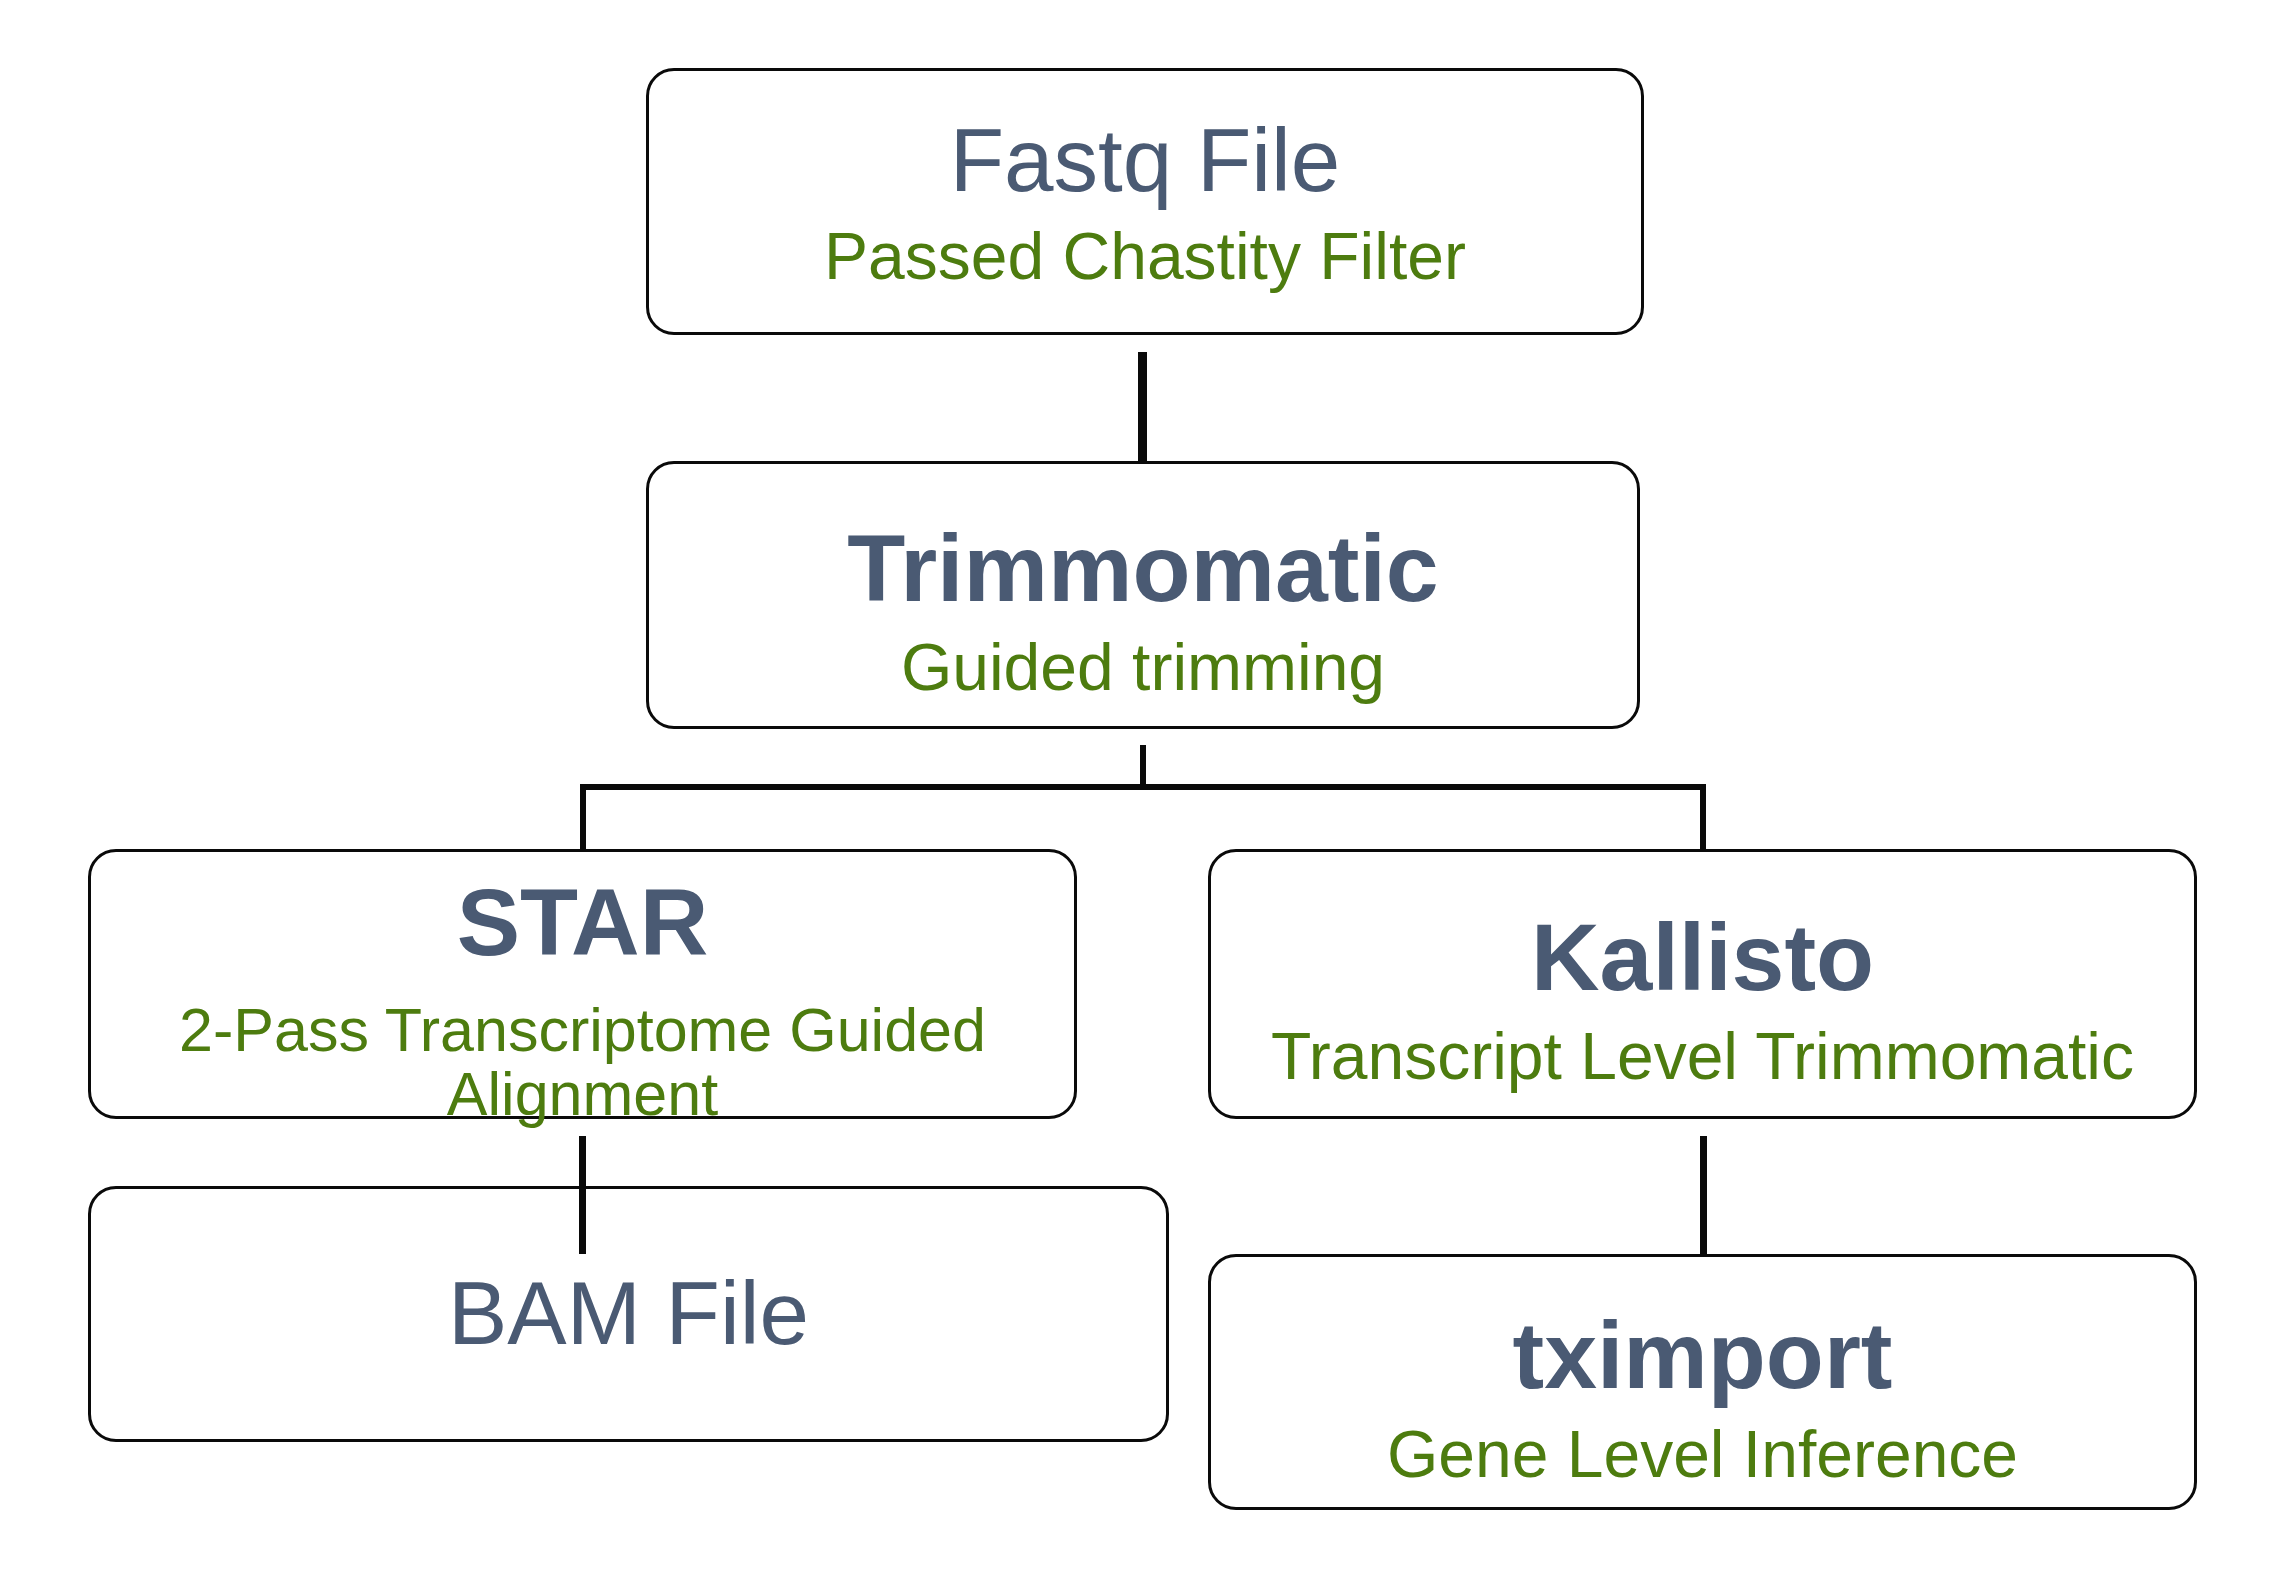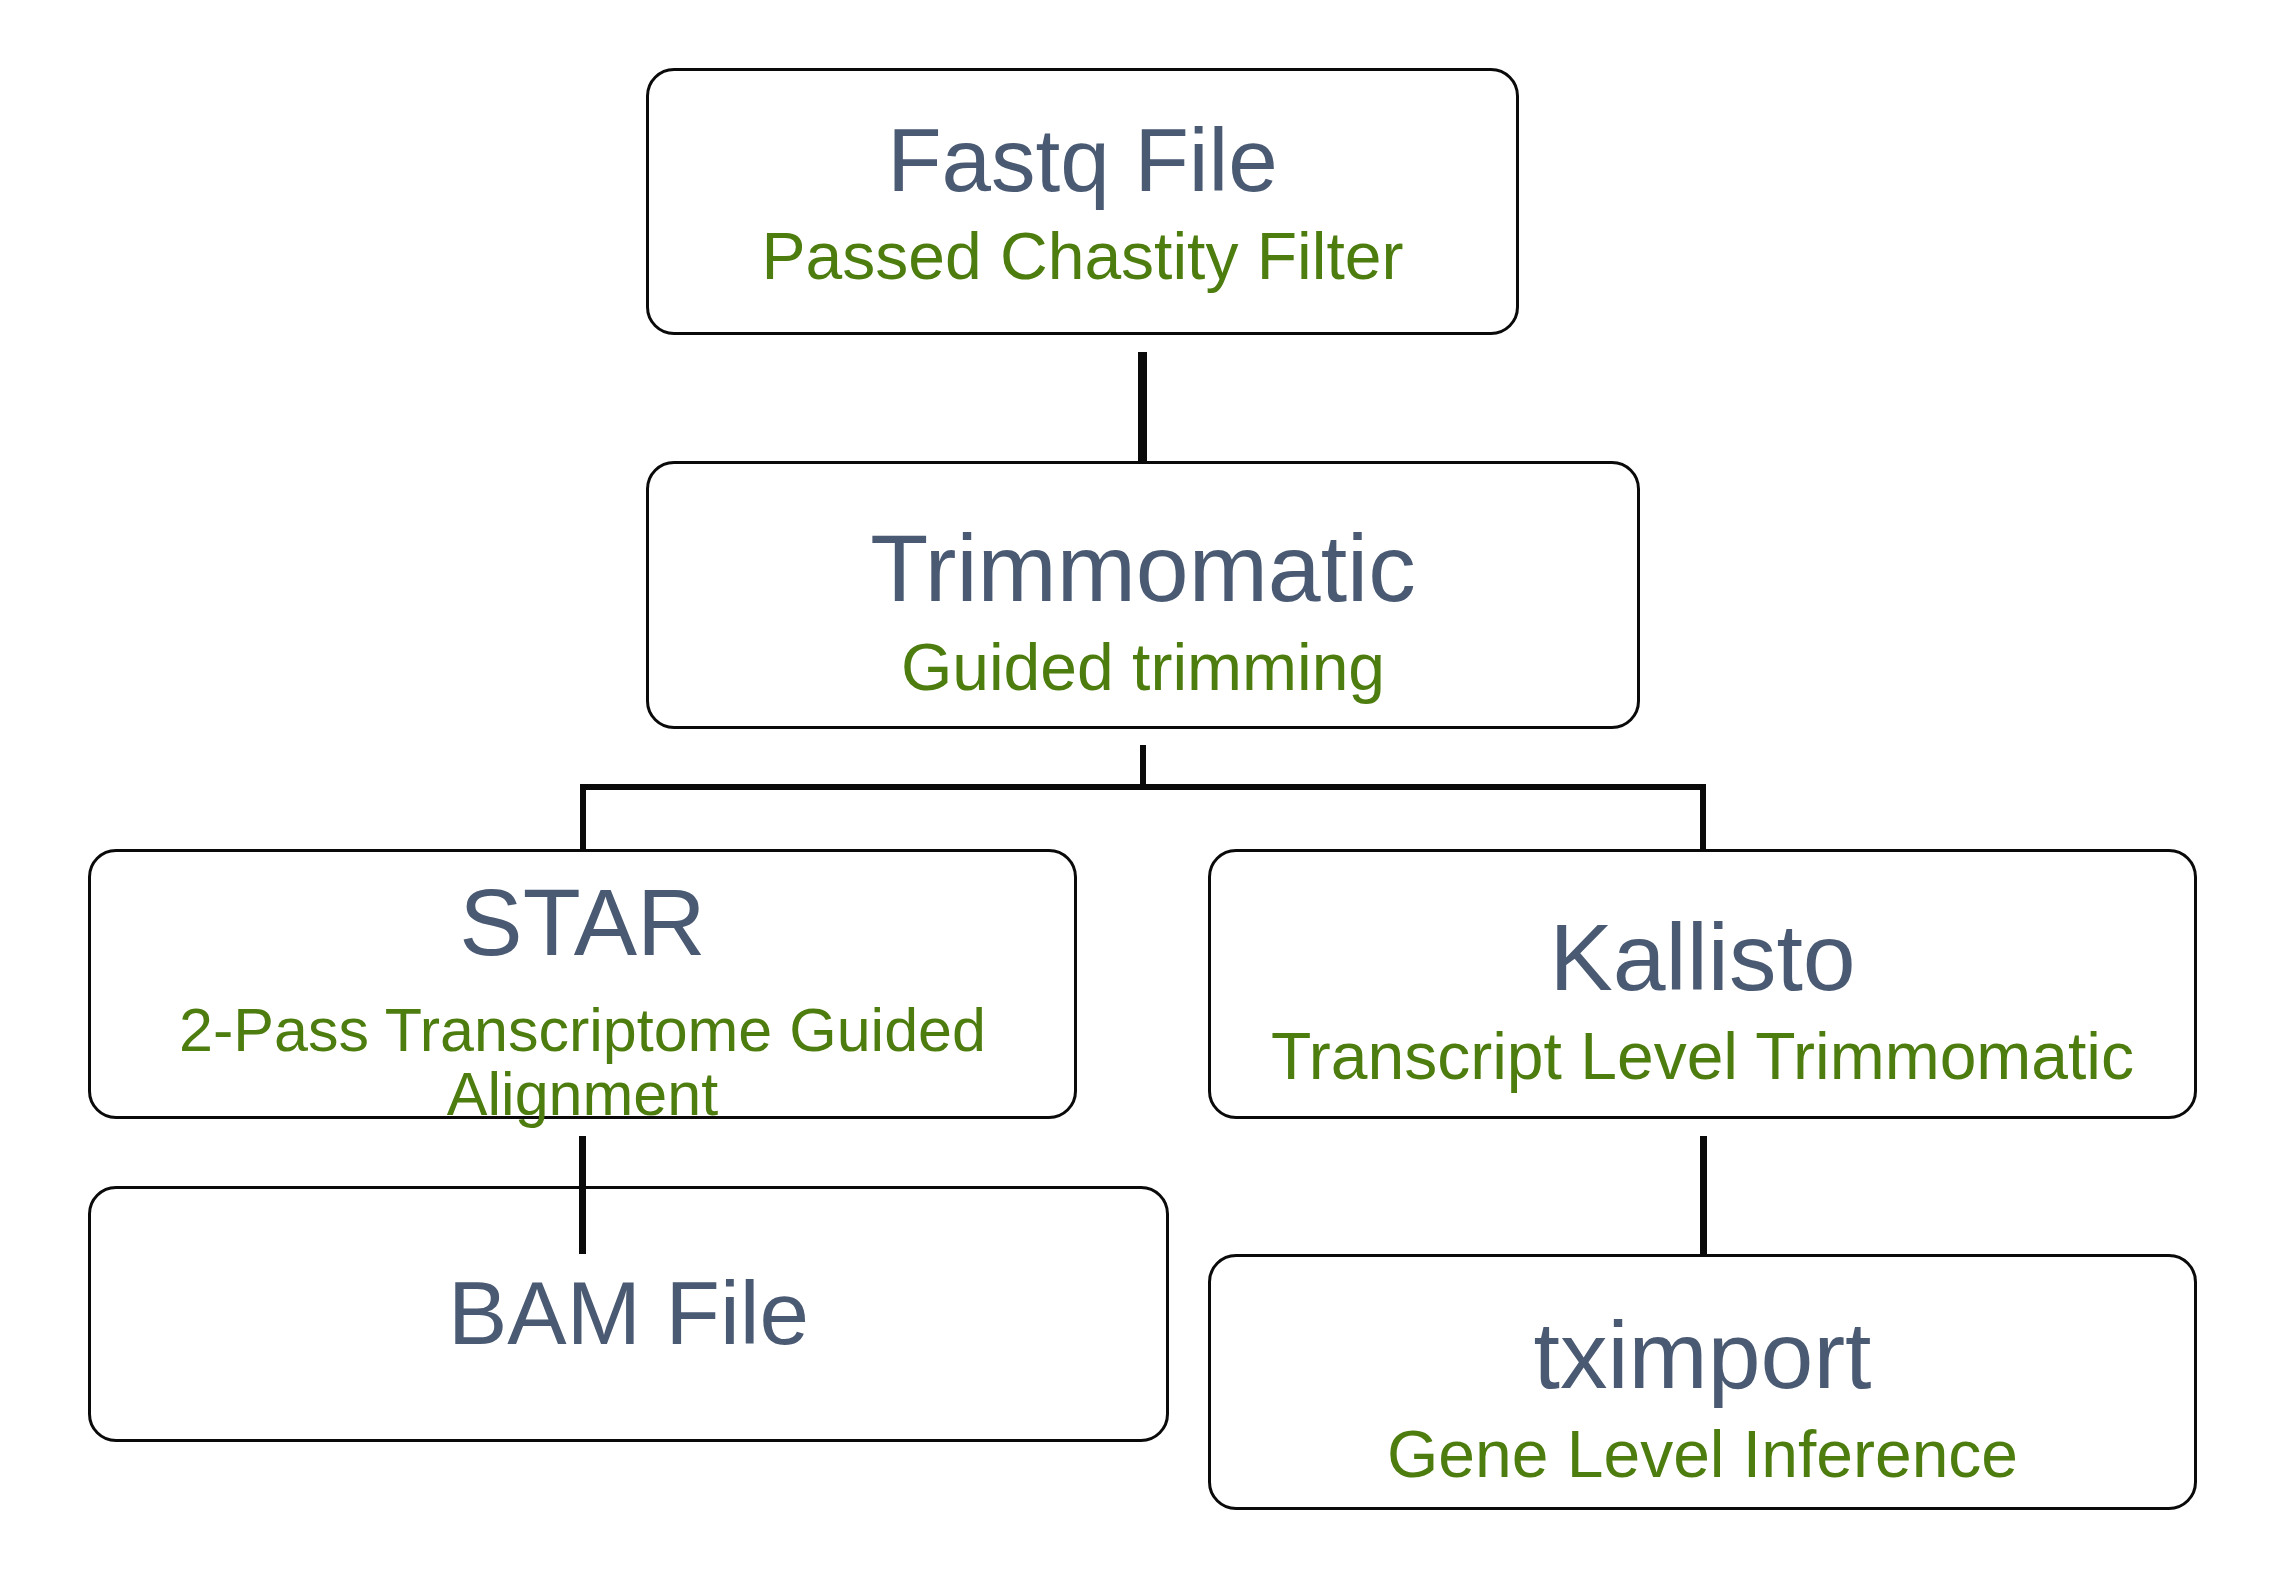--- a/index.html
+++ b/index.html
@@ -27,41 +27,41 @@
     justify-content: center;
     text-align: center;
   }
   .title {
     color: #4a5a73;
     font-size: 89px;
     line-height: 1.12;
     white-space: nowrap;
   }
   .title.bold {
-    font-weight: normal;
+    font-weight: bold;
     font-size: 95px;
     margin-top: 28px;
   }
   .subtitle {
     color: #4d7c0f;
     font-size: 66px;
     line-height: 1.06;
     margin-top: 11.4px;
     max-width: 96%;
   }
   .subtitle.small {
     font-size: 61px;
     margin-top: 22px;
   }
   .connector {
     position: absolute;
     background: #0a0a0a;
   }
   
-  #node-fastq       { left: 646px;  top: 68px;   width: 873px; height: 267px; }
+  #node-fastq       { left: 646px;  top: 68px;   width: 998px; height: 267px; }
   #node-trimmomatic { left: 646px;  top: 461px;  width: 994px; height: 268px; }
   #node-star        { left: 88px;   top: 849px;  width: 989px; height: 270px; align-items: center; }
   #node-kallisto    { left: 1208px; top: 849px;  width: 989px; height: 270px; }
   #node-bam         { left: 88px;   top: 1186px; width: 1081px; height: 256px; }
   #node-tximport    { left: 1208px; top: 1254px; width: 989px; height: 256px; text-align: right; }
   
   #conn-v1    { left: 1138px; top: 352px;  width: 8.5px;    height: 109px; }
   #conn-v2    { left: 1140px; top: 745px;  width: 5.7px;    height: 43px;  }
   #conn-h1    { left: 580px;  top: 784px;  width: 1125px; height: 5.7px;   }
   #conn-dropl { left: 580px;  top: 784px;  width: 5.7px;    height: 65px;  }

